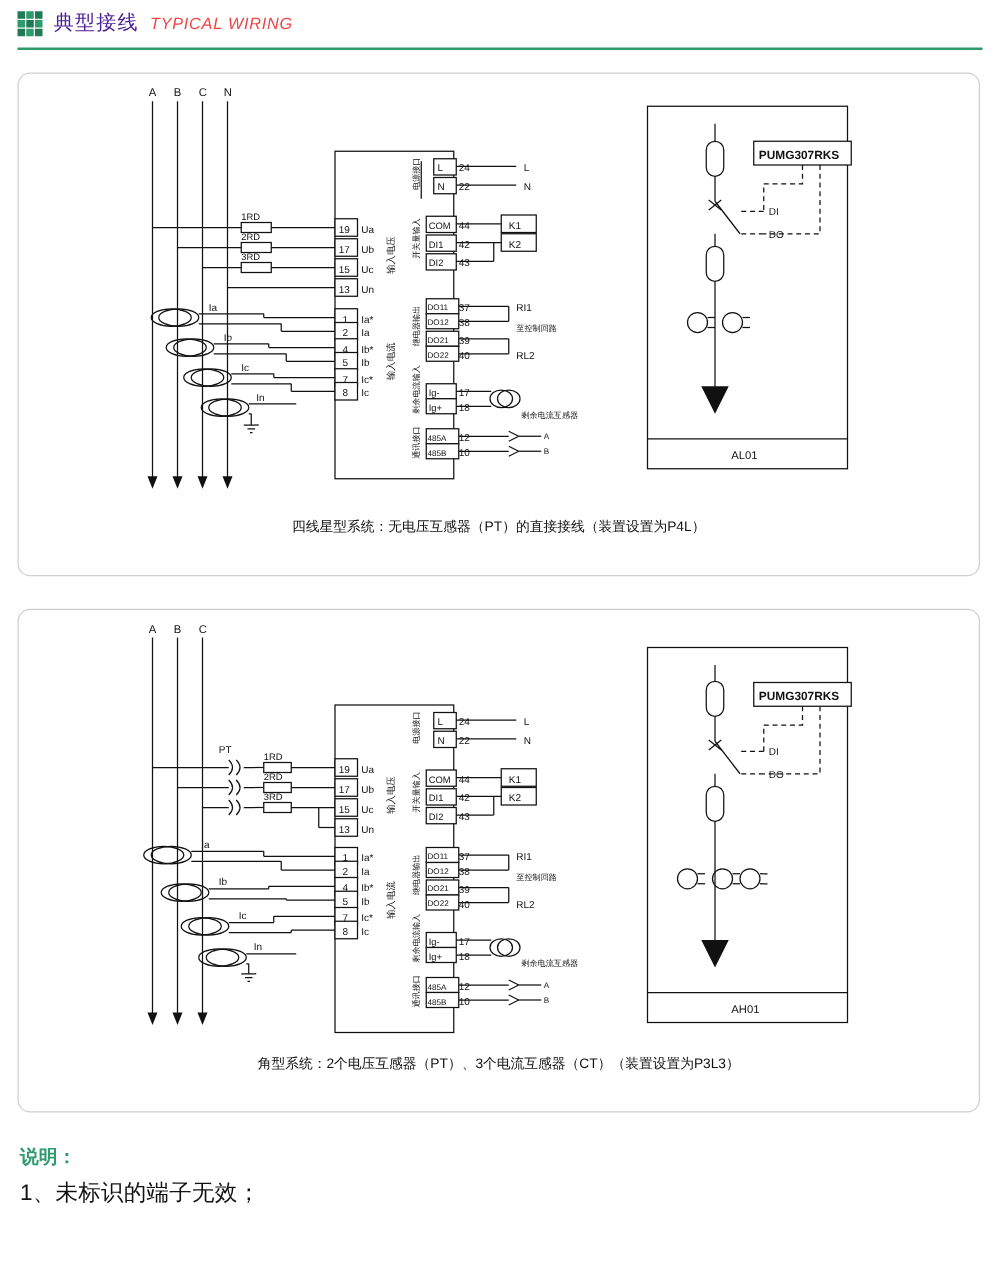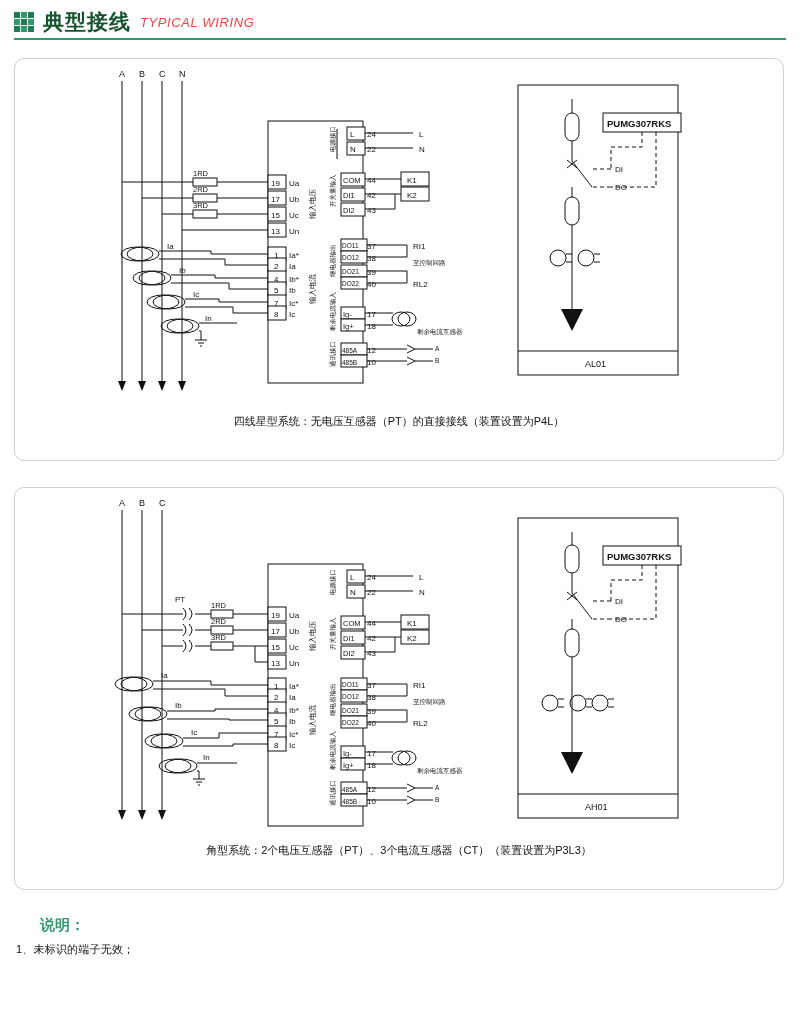--- a/index.html
+++ b/index.html
@@ -32,24 +32,24 @@
     grid-template-columns: repeat(3, 1fr);
     grid-template-rows: repeat(3, 1fr);
     gap: 1px;
   }
   .header-logo i {
     background: #2e9a6e;
     display: block;
   }
   .header-logo i.dark { background: #1f7a55; }
   .title-cn {
-    font-size: 21px;
-    font-weight: bold;
+    font-size: 16px;
+    font-weight: normal;
     letter-spacing: 1px;
-    color: #14532d;
+    color: #4c1d95;
   }
   .title-en {
     font-size: 13px;
     font-style: italic;
     color: #ef4444;
     letter-spacing: 0.6px;
   }
   .header-rule {
     position: absolute;
     left: 14px;
@@ -96,24 +96,23 @@
     position: absolute;
     left: 16px;
     top: 916px;
     width: 760px;
   }
   .note-title {
     font-size: 15px;
     font-weight: bold;
     color: #2e9a6e;
     margin-bottom: 7px;
-    margin-left: 24px;
   }
   .note-line {
-    font-size: 11px;
+    font-size: 18px;
     color: #111;
     margin-bottom: 6px;
     letter-spacing: 0.2px;
   }
 </style>
 </head>
 <body>
 
 <div class="page-header">
   <span class="header-logo">

